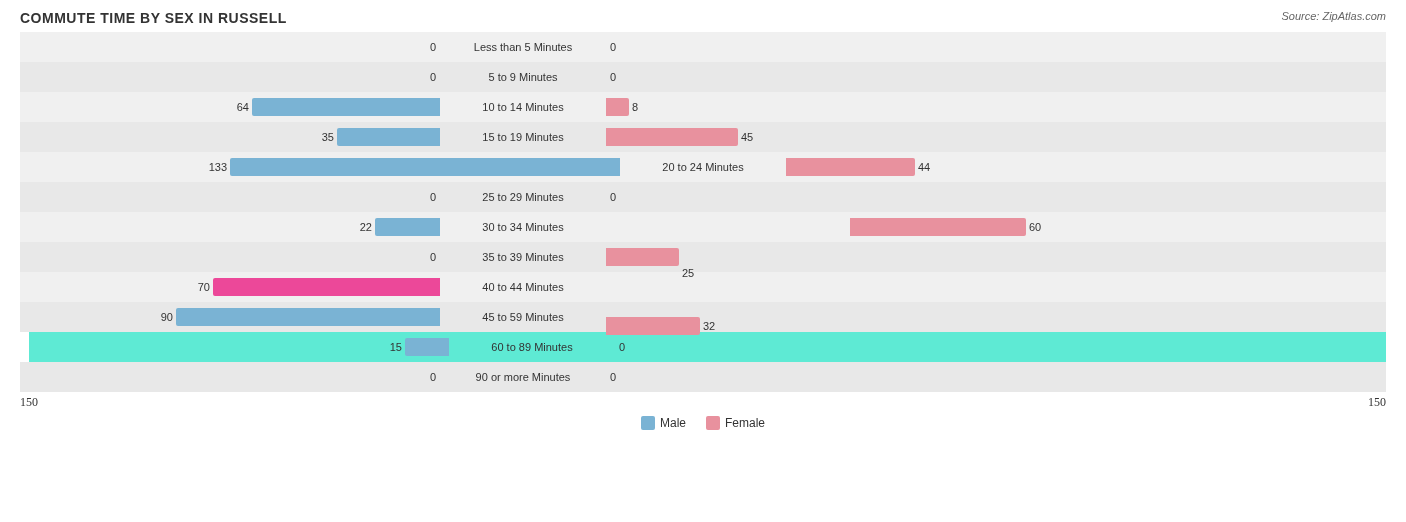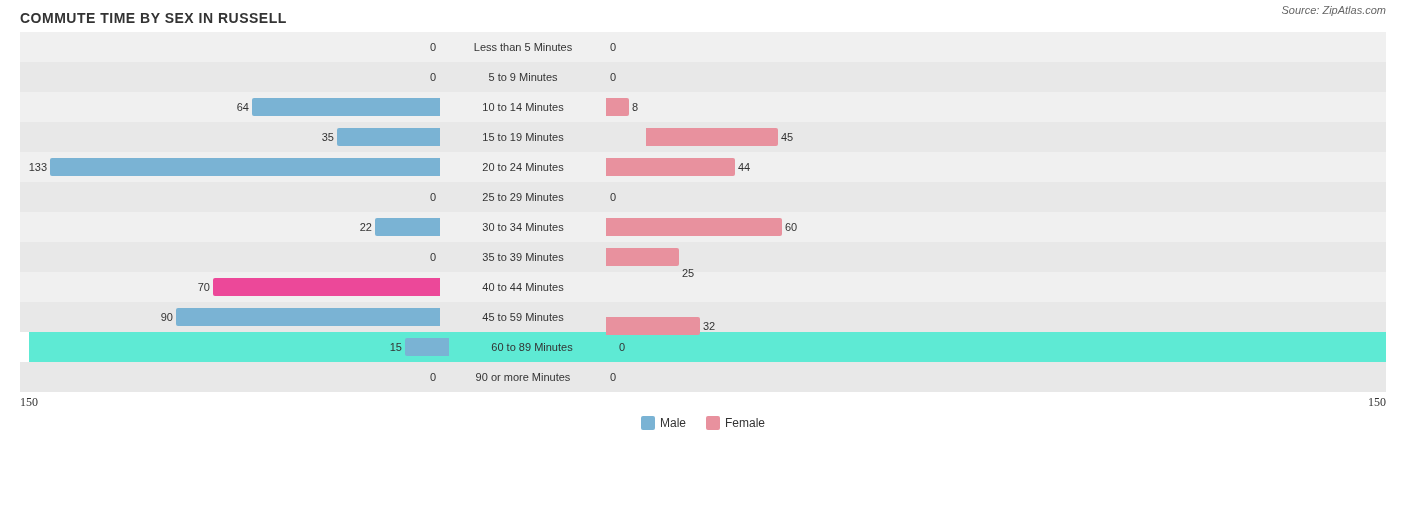--- a/index.html
+++ b/index.html
@@ -21,21 +21,21 @@
     .chart-title {
       font-size: 14px;
       font-weight: bold;
       color: #333;
       text-transform: uppercase;
       margin-bottom: 6px;
       letter-spacing: 0.5px;
     }
     .source-label {
       position: absolute;
-      top: 4px;
+      top: 10px;
       right: 20px;
       font-size: 11px;
       color: #666;
       font-style: italic;
     }
     .legend-area {
       display: flex;
       justify-content: center;
       align-items: center;
       gap: 20px;
@@ -107,26 +107,26 @@
         </div>
       </div>
       <div style="display: flex; align-items: center; height: 30px; background: rgb(232, 232, 232);">
         <div style="width: 420px; height: 100%; display: flex; align-items: center; justify-content: flex-end; position: relative;">
           <div style="width: 103px; height: 18px; background: rgb(122, 179, 212); border-radius: 2px 0px 0px 2px; display: flex; align-items: center; justify-content: flex-start; position: relative;">
             <span style="position: absolute; font-size: 11px; color: rgb(51, 51, 51); white-space: nowrap; right: calc(100% + 3px);">35</span>
           </div>
         </div>
         <div style="width: 166px; text-align: center; font-size: 11px; color: rgb(51, 51, 51); flex-shrink: 0; z-index: 2;">15 to 19 Minutes</div>
         <div style="width: 420px; height: 100%; display: flex; align-items: center; justify-content: flex-start; position: relative;">
-          <div style="width: 132px; height: 18px; background: rgb(232, 145, 158); border-radius: 0px 2px 2px 0px; display: flex; align-items: center; position: relative; margin-left: 40px;">
+          <div style="width: 132px; height: 18px; background: rgb(232, 145, 158); border-radius: 0px 2px 2px 0px; display: flex; align-items: center; position: relative;">
             <span style="position: absolute; font-size: 11px; color: rgb(51, 51, 51); white-space: nowrap; left: calc(100% + 3px);">45</span>
           </div>
         </div>
       </div>
-      <div style="display: flex; align-items: center; height: 30px; background: rgb(240, 240, 240);">
+      <div style="display: flex; align-items: center; height: 30px; background: rgb(240, 240, 240); justify-content: center;">
         <div style="width: 420px; height: 100%; display: flex; align-items: center; justify-content: flex-end; position: relative;">
           <div style="width: 390px; height: 18px; background: rgb(122, 179, 212); border-radius: 2px 0px 0px 2px; display: flex; align-items: center; justify-content: flex-start; position: relative;">
             <span style="position: absolute; font-size: 11px; color: rgb(51, 51, 51); white-space: nowrap; right: calc(100% + 3px);">133</span>
           </div>
         </div>
         <div style="width: 166px; text-align: center; font-size: 11px; color: rgb(51, 51, 51); flex-shrink: 0; z-index: 2;">20 to 24 Minutes</div>
         <div style="width: 420px; height: 100%; display: flex; align-items: center; justify-content: flex-start; position: relative;">
           <div style="width: 129px; height: 18px; background: rgb(232, 145, 158); border-radius: 0px 2px 2px 0px; display: flex; align-items: center; position: relative;">
             <span style="position: absolute; font-size: 11px; color: rgb(51, 51, 51); white-space: nowrap; left: calc(100% + 3px);">44</span>
           </div>
@@ -141,21 +141,21 @@
           <span style="font-size: 11px; color: rgb(51, 51, 51); margin-left: 4px;">0</span>
         </div>
       </div>
       <div style="display: flex; align-items: center; height: 30px; background: rgb(240, 240, 240);">
         <div style="width: 420px; height: 100%; display: flex; align-items: center; justify-content: flex-end; position: relative;">
           <div style="width: 65px; height: 18px; background: rgb(122, 179, 212); border-radius: 2px 0px 0px 2px; display: flex; align-items: center; justify-content: flex-start; position: relative;">
             <span style="position: absolute; font-size: 11px; color: rgb(51, 51, 51); white-space: nowrap; right: calc(100% + 3px);">22</span>
           </div>
         </div>
         <div style="width: 166px; text-align: center; font-size: 11px; color: rgb(51, 51, 51); flex-shrink: 0; z-index: 2;">30 to 34 Minutes</div>
-        <div style="width: 420px; height: 100%; display: flex; align-items: center; justify-content: flex-start; position: relative;">
+        <div style="width: 420px; height: 100%; display: flex; align-items: center; justify-content: flex-end; position: relative;">
           <div style="width: 176px; height: 18px; background: rgb(232, 145, 158); border-radius: 0px 2px 2px 0px; display: flex; align-items: center; position: relative;">
             <span style="position: absolute; font-size: 11px; color: rgb(51, 51, 51); white-space: nowrap; left: calc(100% + 3px);">60</span>
           </div>
         </div>
       </div>
       <div style="display: flex; align-items: center; height: 30px; background: rgb(232, 232, 232);">
         <div style="width: 420px; height: 100%; display: flex; align-items: center; justify-content: flex-end; position: relative;">
           <span style="font-size: 11px; color: rgb(51, 51, 51); margin-right: 4px;">0</span>
         </div>
         <div style="width: 166px; text-align: center; font-size: 11px; color: rgb(51, 51, 51); flex-shrink: 0; z-index: 2;">35 to 39 Minutes</div>

